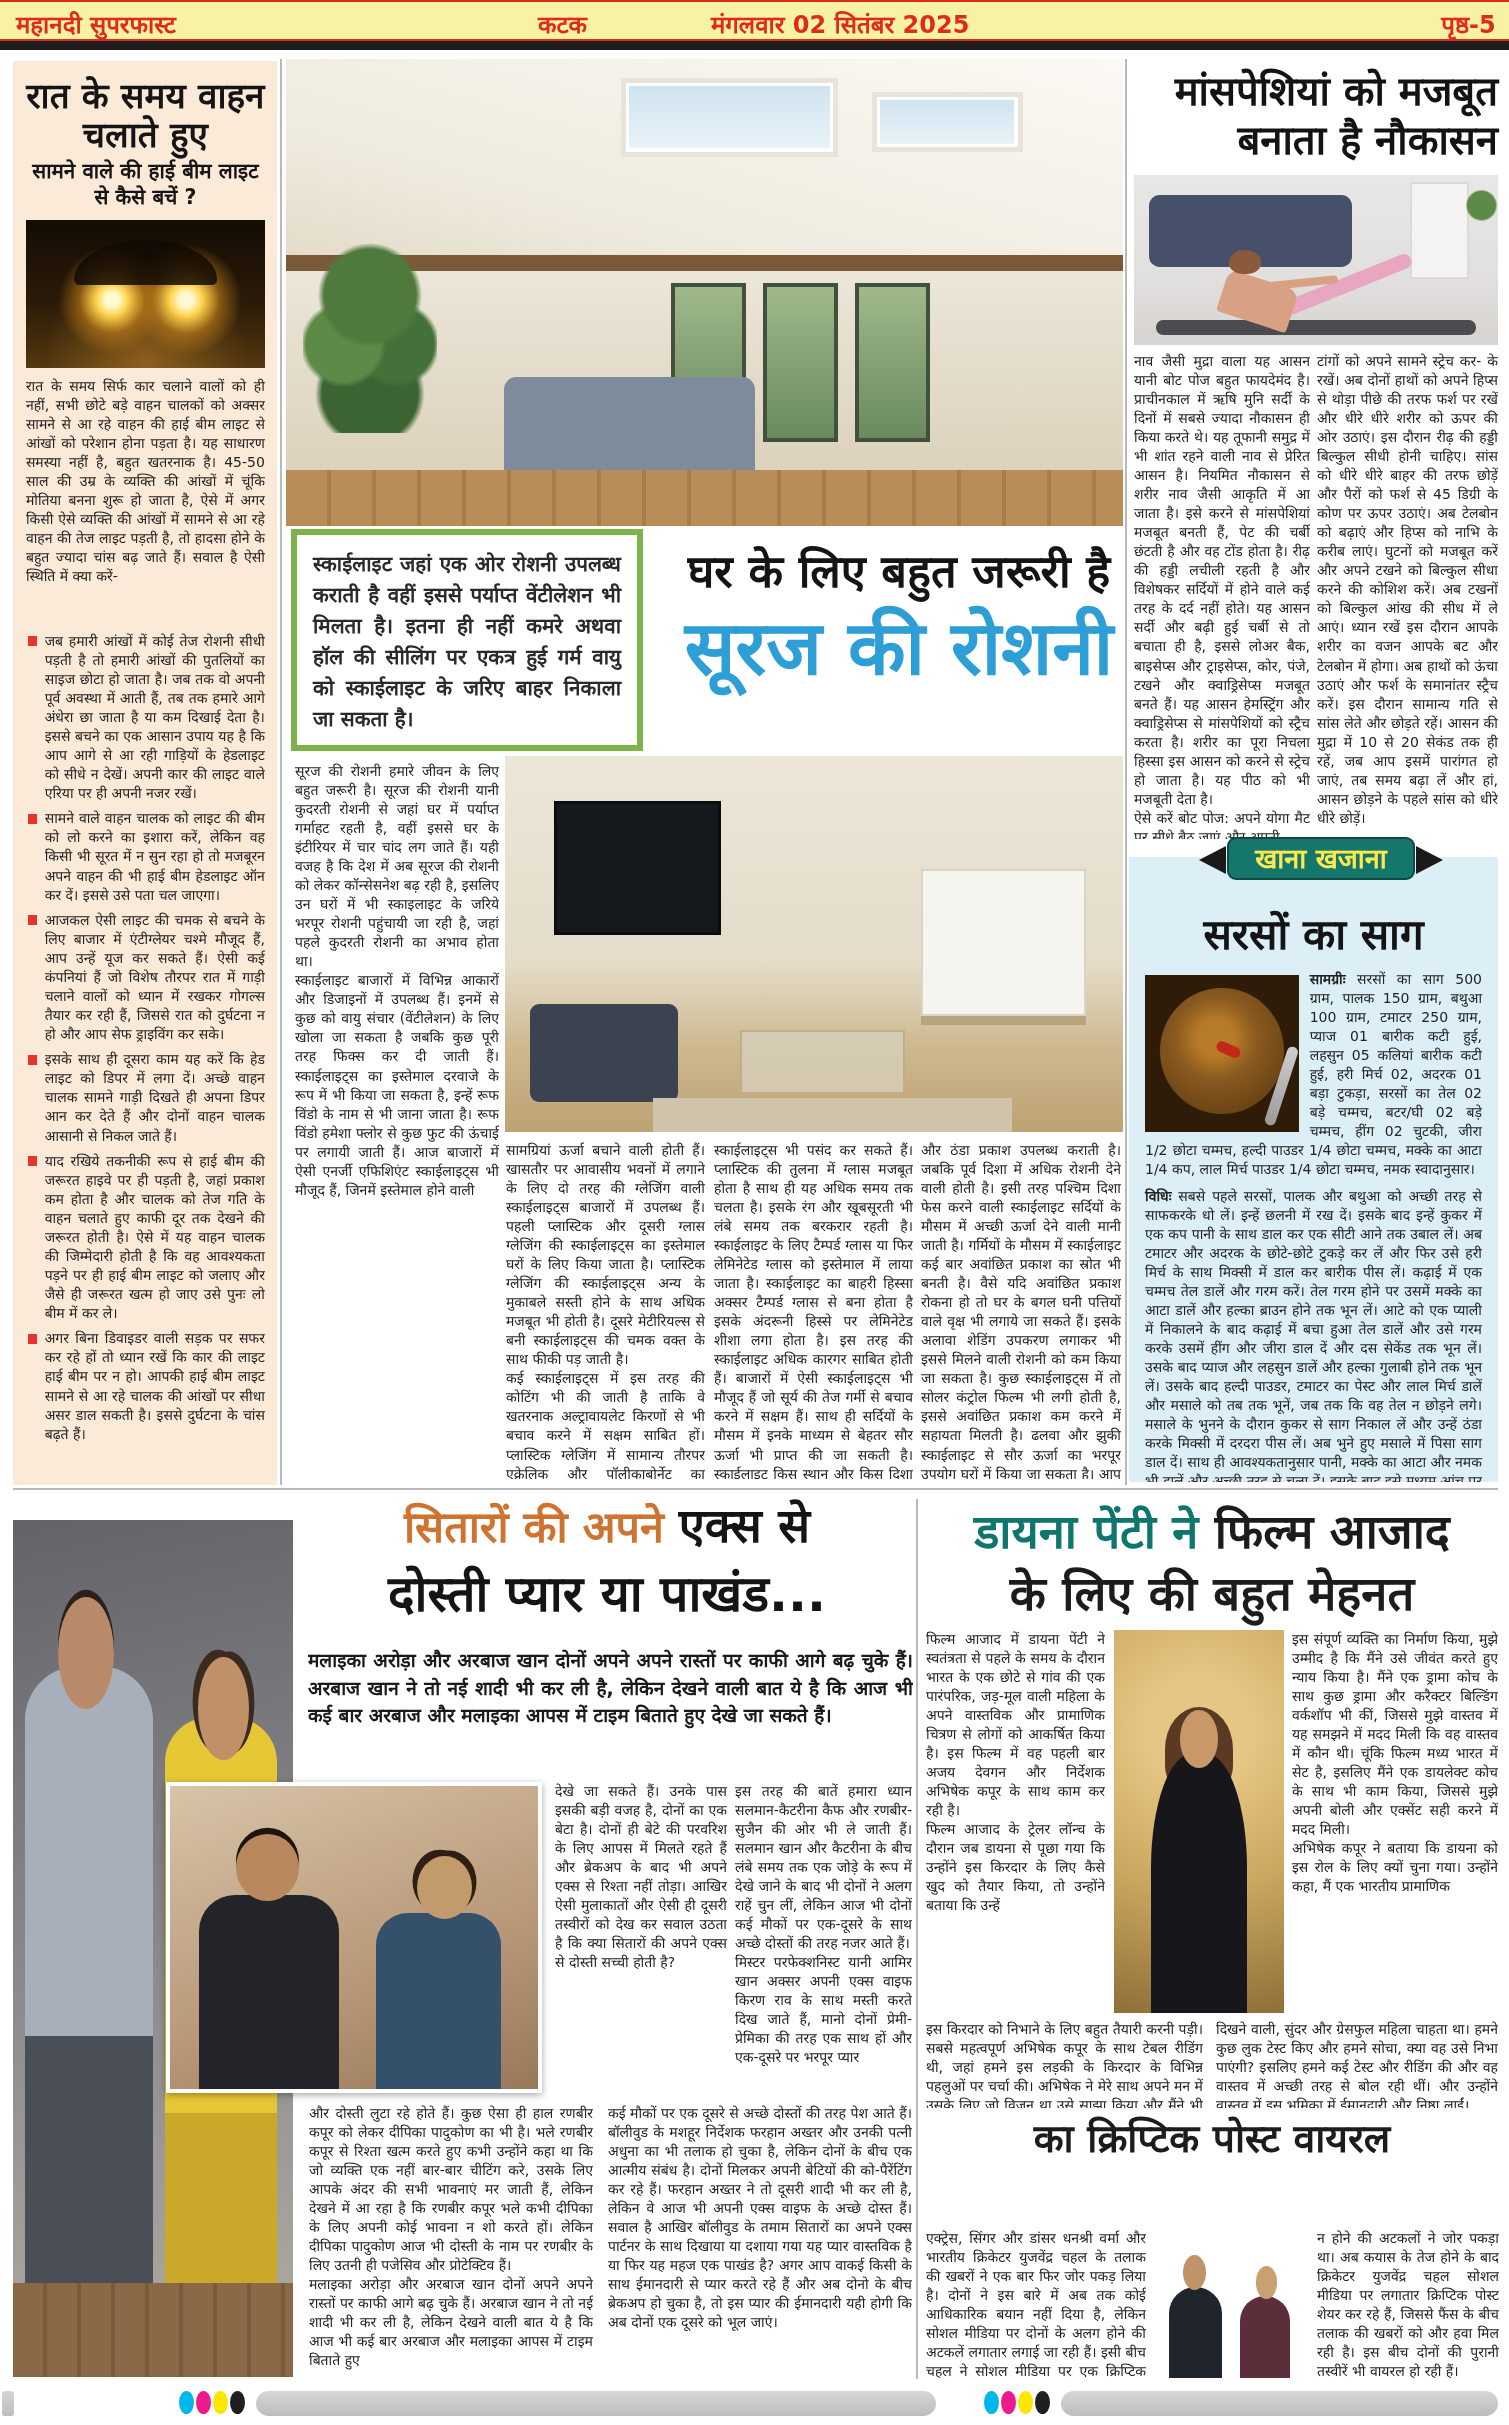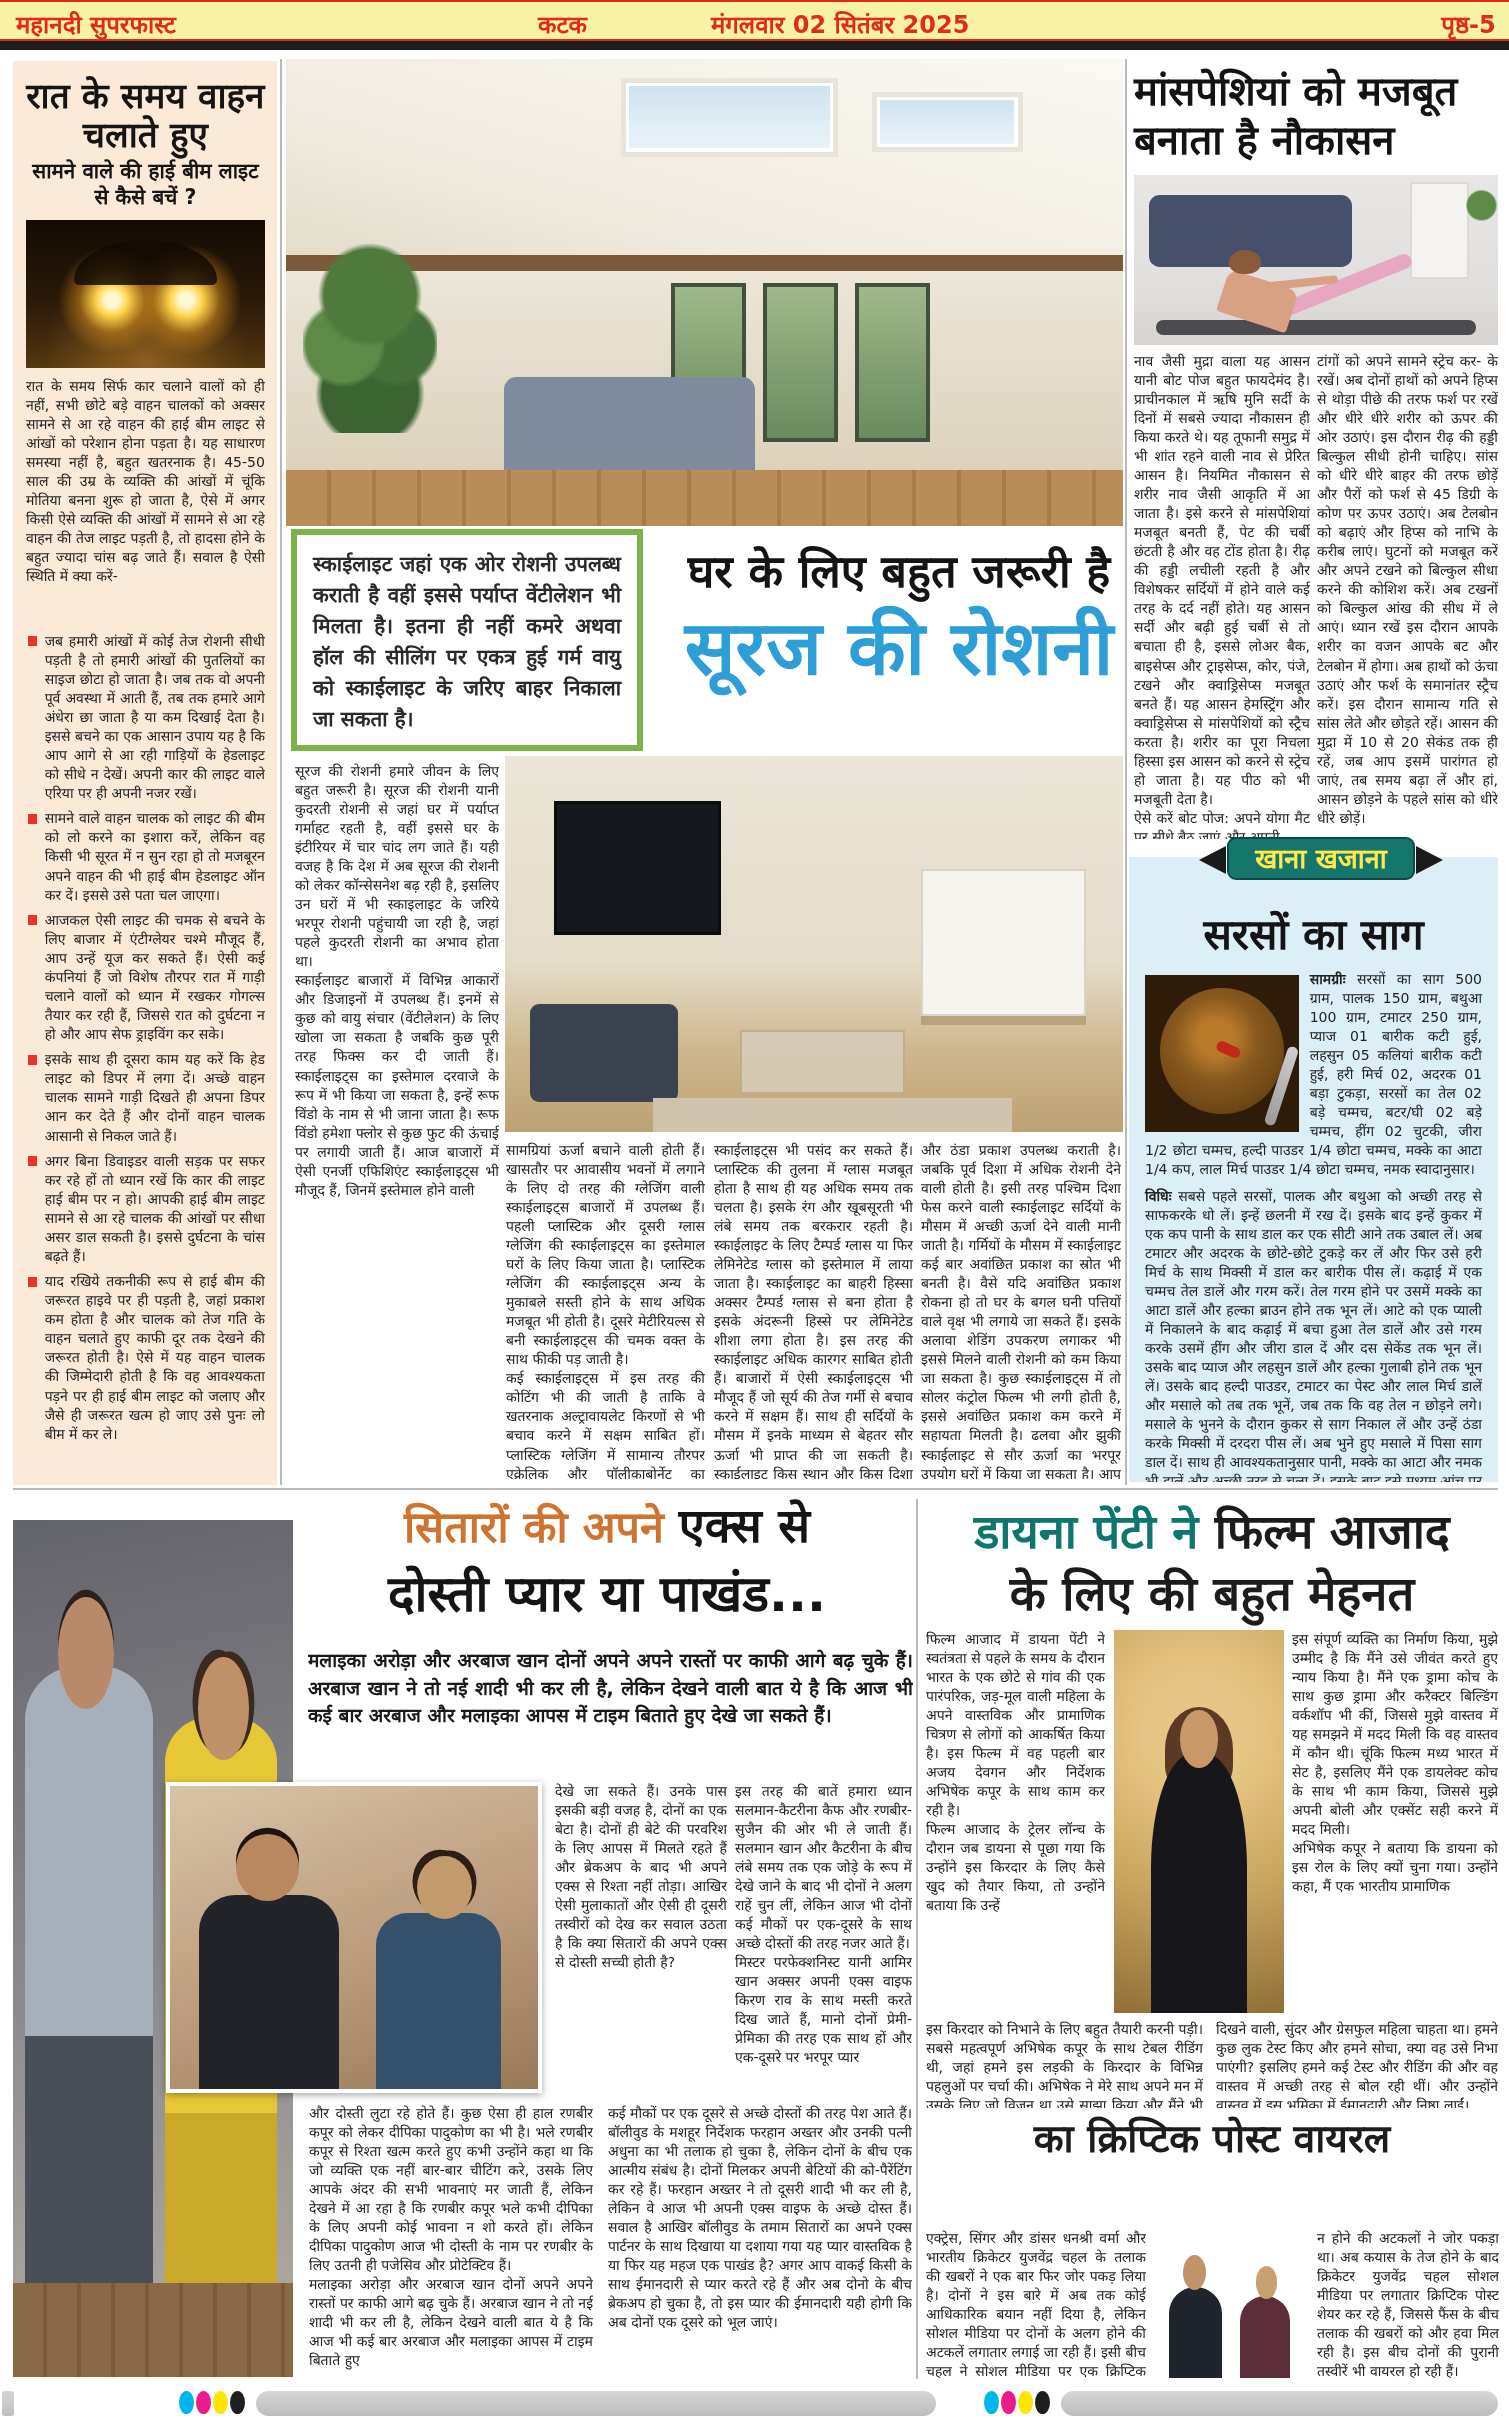--- a/index.html
+++ b/index.html
@@ -23,21 +23,21 @@
   .leftart h2{margin:3.6px 0 1.8px 0;text-align:center;font-size:35px;line-height:1.12;color:#151515;}
   .leftart h3{margin:3.6px 1.8px 9px 1.8px;text-align:center;font-size:20.6px;line-height:1.25;color:#151515;}
   .bl{display:flex;margin-top:6.3px;}
   .bl-sq{flex:0 0 9.8px;width:9.8px;height:9.8px;background:#e8332a;margin:4.5px 7.2px 0 1.8px;}
   
   .sun-h1{font-size:45px;font-weight:700;text-align:center;color:#141414;margin:0;line-height:1.1;}
   .sun-h2{font-size:75px;font-weight:700;text-align:center;color:#2e9fd6;margin:12.5px 0 0 0;line-height:1.05;}
   .callout{background:#ffffff;border:6.3px solid #7cb34a;box-sizing:border-box;padding:14.3px 16px;
            font-size:20.6px;font-weight:700;line-height:1.5;text-align:justify;color:#2a2a2a;overflow:hidden;}
   
-  .yoga-h{font-size:40px;font-weight:700;text-align:left;line-height:1.18;margin:0;color:#131313;}
+  .yoga-h{font-size:40px;font-weight:700;text-align:right;line-height:1.18;margin:0;color:#131313;}
   .badge{position:absolute;background:#15766b;border:2.7px solid #0c4a43;border-radius:9px;
          color:#ffe94e;font-weight:700;font-size:27px;text-align:center;line-height:39px;z-index:6;}
   .badge:before,.badge:after{content:"";position:absolute;top:7.2px;border-style:solid;}
   .badge:before{left:-30px;border-width:14.3px 27px 14.3px 0;border-color:transparent #1a1a1a transparent transparent;}
   .badge:after{right:-30px;border-width:14.3px 0 14.3px 27px;border-color:transparent transparent transparent #1a1a1a;}
   .recipebox{background:#dceef6;box-sizing:border-box;padding:47px 16px 10.7px 16px;overflow:hidden;}
   .recipebox h2{margin:0 0 9px 0;text-align:center;font-size:42px;color:#141414;}
   .ingimg{float:left;width:154px;height:157px;margin:5.4px 10.7px 3.6px 0;}
   
   .exes-h1a{font-size:43px;font-weight:700;color:#cf7430;}
@@ -173,25 +173,25 @@
     <div class="bl">
         <span class="bl-sq"></span>
         <span class="txt" style="flex:1">आजकल ऐसी लाइट की चमक से बचने के लिए बाजार में एंटीग्लेयर चश्मे मौजूद हैं, आप उन्हें यूज कर सकते हैं। ऐसी कई कंपनियां हैं जो विशेष तौरपर रात में गाड़ी चलाने वालों को ध्यान में रखकर गोगल्स तैयार कर रही हैं, जिससे रात को दुर्घटना न हो और आप सेफ ड्राइविंग कर सके।</span>
       </div>
     <div class="bl">
         <span class="bl-sq"></span>
         <span class="txt" style="flex:1">इसके साथ ही दूसरा काम यह करें कि हेड लाइट को डिपर में लगा दें। अच्छे वाहन चालक सामने गाड़ी दिखते ही अपना डिपर आन कर देते हैं और दोनों वाहन चालक आसानी से निकल जाते हैं।</span>
       </div>
     <div class="bl">
         <span class="bl-sq"></span>
+        <span class="txt" style="flex:1">याद रखिये तकनीकी रूप से हाई बीम की जरूरत हाइवे पर ही पड़ती है, जहां प्रकाश कम होता है और चालक को तेज गति के वाहन चलाते हुए काफी दूर तक देखने की जरूरत होती है। ऐसे में यह वाहन चालक की जिम्मेदारी होती है कि वह आवश्यकता पड़ने पर ही हाई बीम लाइट को जलाए और जैसे ही जरूरत खत्म हो जाए उसे पुनः लो बीम में कर ले।</span>
+      </div>
+    <div class="bl">
+        <span class="bl-sq"></span>
         <span class="txt" style="flex:1">अगर बिना डिवाइडर वाली सड़क पर सफर कर रहे हों तो ध्यान रखें कि कार की लाइट हाई बीम पर न हो। आपकी हाई बीम लाइट सामने से आ रहे चालक की आंखों पर सीधा असर डाल सकती है। इससे दुर्घटना के चांस बढ़ते हैं।</span>
-      </div>
-    <div class="bl">
-        <span class="bl-sq"></span>
-        <span class="txt" style="flex:1">याद रखिये तकनीकी रूप से हाई बीम की जरूरत हाइवे पर ही पड़ती है, जहां प्रकाश कम होता है और चालक को तेज गति के वाहन चलाते हुए काफी दूर तक देखने की जरूरत होती है। ऐसे में यह वाहन चालक की जिम्मेदारी होती है कि वह आवश्यकता पड़ने पर ही हाई बीम लाइट को जलाए और जैसे ही जरूरत खत्म हो जाए उसे पुनः लो बीम में कर ले।</span>
       </div>
   </section>
 
   <div class="photo ph-roomA" style="left:286px;top:59px;width:837px;height:467px">
     <div class="ceil"></div>
     <div class="skylight" style="left:40%">
         <div class="skypane"></div>
       </div>
     <div class="skylight" style="left:70%;width:18%;height:13%;top:7%">
         <div class="skypane"></div>

